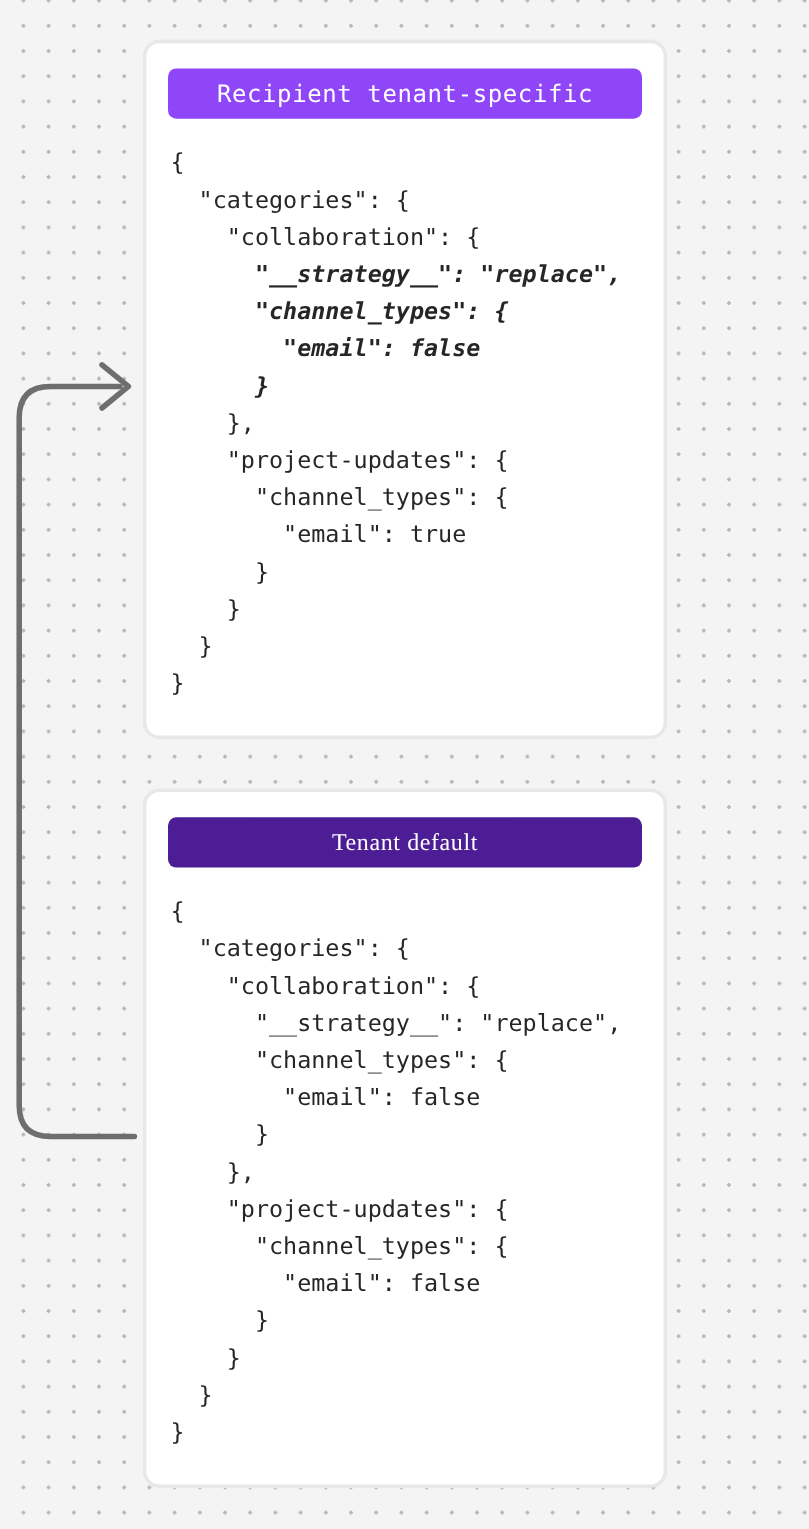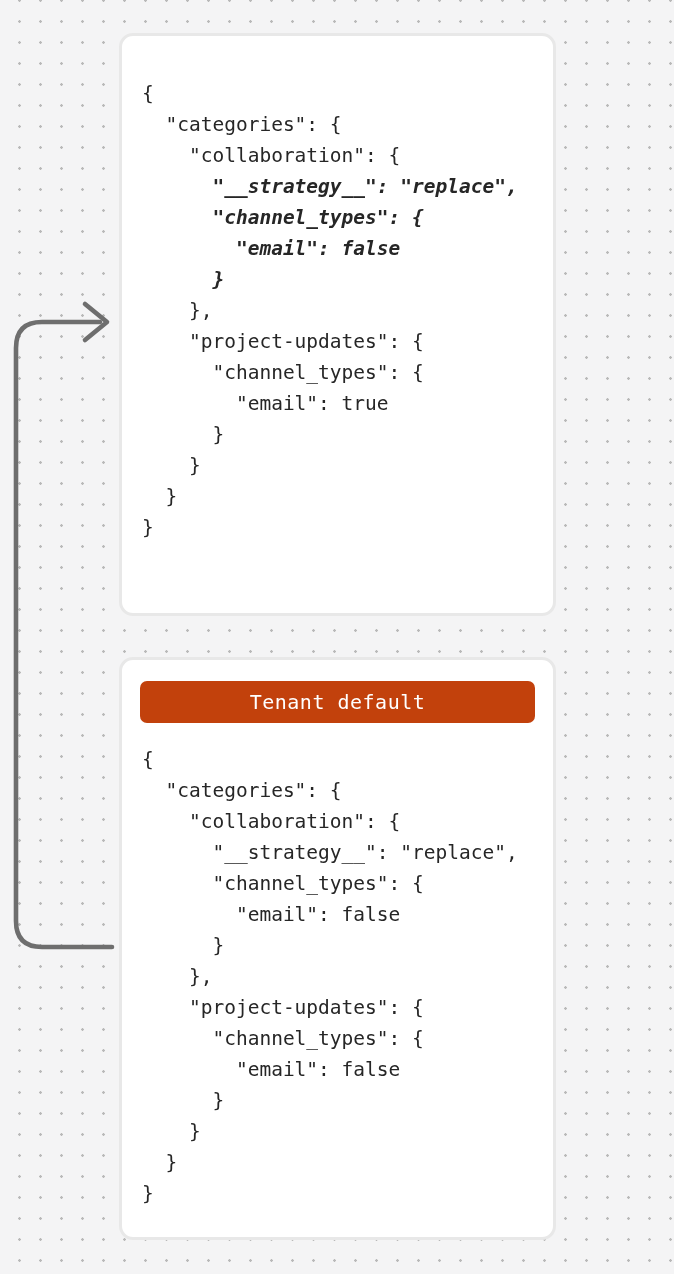--- a/index.html
+++ b/index.html
@@ -67,20 +67,21 @@
 </style>
 </head>
 <body>
 
 <svg class="flow-arrow" viewBox="0 0 674 1274" xmlns="http://www.w3.org/2000/svg">
   <path d="M 112 947 L 42 947 Q 16 947 16 921 L 16 348 Q 16 322 42 322 L 100 322" style="stroke: rgb(110, 110, 110);"></path>
   <path d="M 85 304 L 107 322 L 85 340" style="stroke: rgb(110, 110, 110);"></path>
 </svg>
 
 <section class="card card-top">
+  <div class="badge" style="background-color: rgb(143, 69, 248); color: rgb(255, 255, 255);">Recipient tenant-specific</div>
   <div class="code">
 
   <div class="code-line">{</div>
       <div class="code-line">  "categories": {</div>
       <div class="code-line">    "collaboration": {</div>
       <div class="code-line em">      "__strategy__": "replace",</div>
       <div class="code-line em">      "channel_types": {</div>
       <div class="code-line em">        "email": false</div>
       <div class="code-line em">      }</div>
       <div class="code-line">    },</div>
@@ -88,21 +89,21 @@
       <div class="code-line">      "channel_types": {</div>
       <div class="code-line">        "email": true</div>
       <div class="code-line">      }</div>
       <div class="code-line">    }</div>
       <div class="code-line">  }</div>
       <div class="code-line">}</div>
     </div>
 </section>
 
 <section class="card card-bottom">
-  <div class="badge" style="background-color: #c2410c; color: rgb(255, 255, 255);">Tenant default</div>
+  <div class="badge" style="background-color: #4c1d95; color: rgb(255, 255, 255); font-family: Liberation Serif, serif;">Tenant default</div>
   <div class="code">
 
   <div class="code-line">{</div>
       <div class="code-line">  "categories": {</div>
       <div class="code-line">    "collaboration": {</div>
       <div class="code-line">      "__strategy__": "replace",</div>
       <div class="code-line">      "channel_types": {</div>
       <div class="code-line">        "email": false</div>
       <div class="code-line">      }</div>
       <div class="code-line">    },</div>

